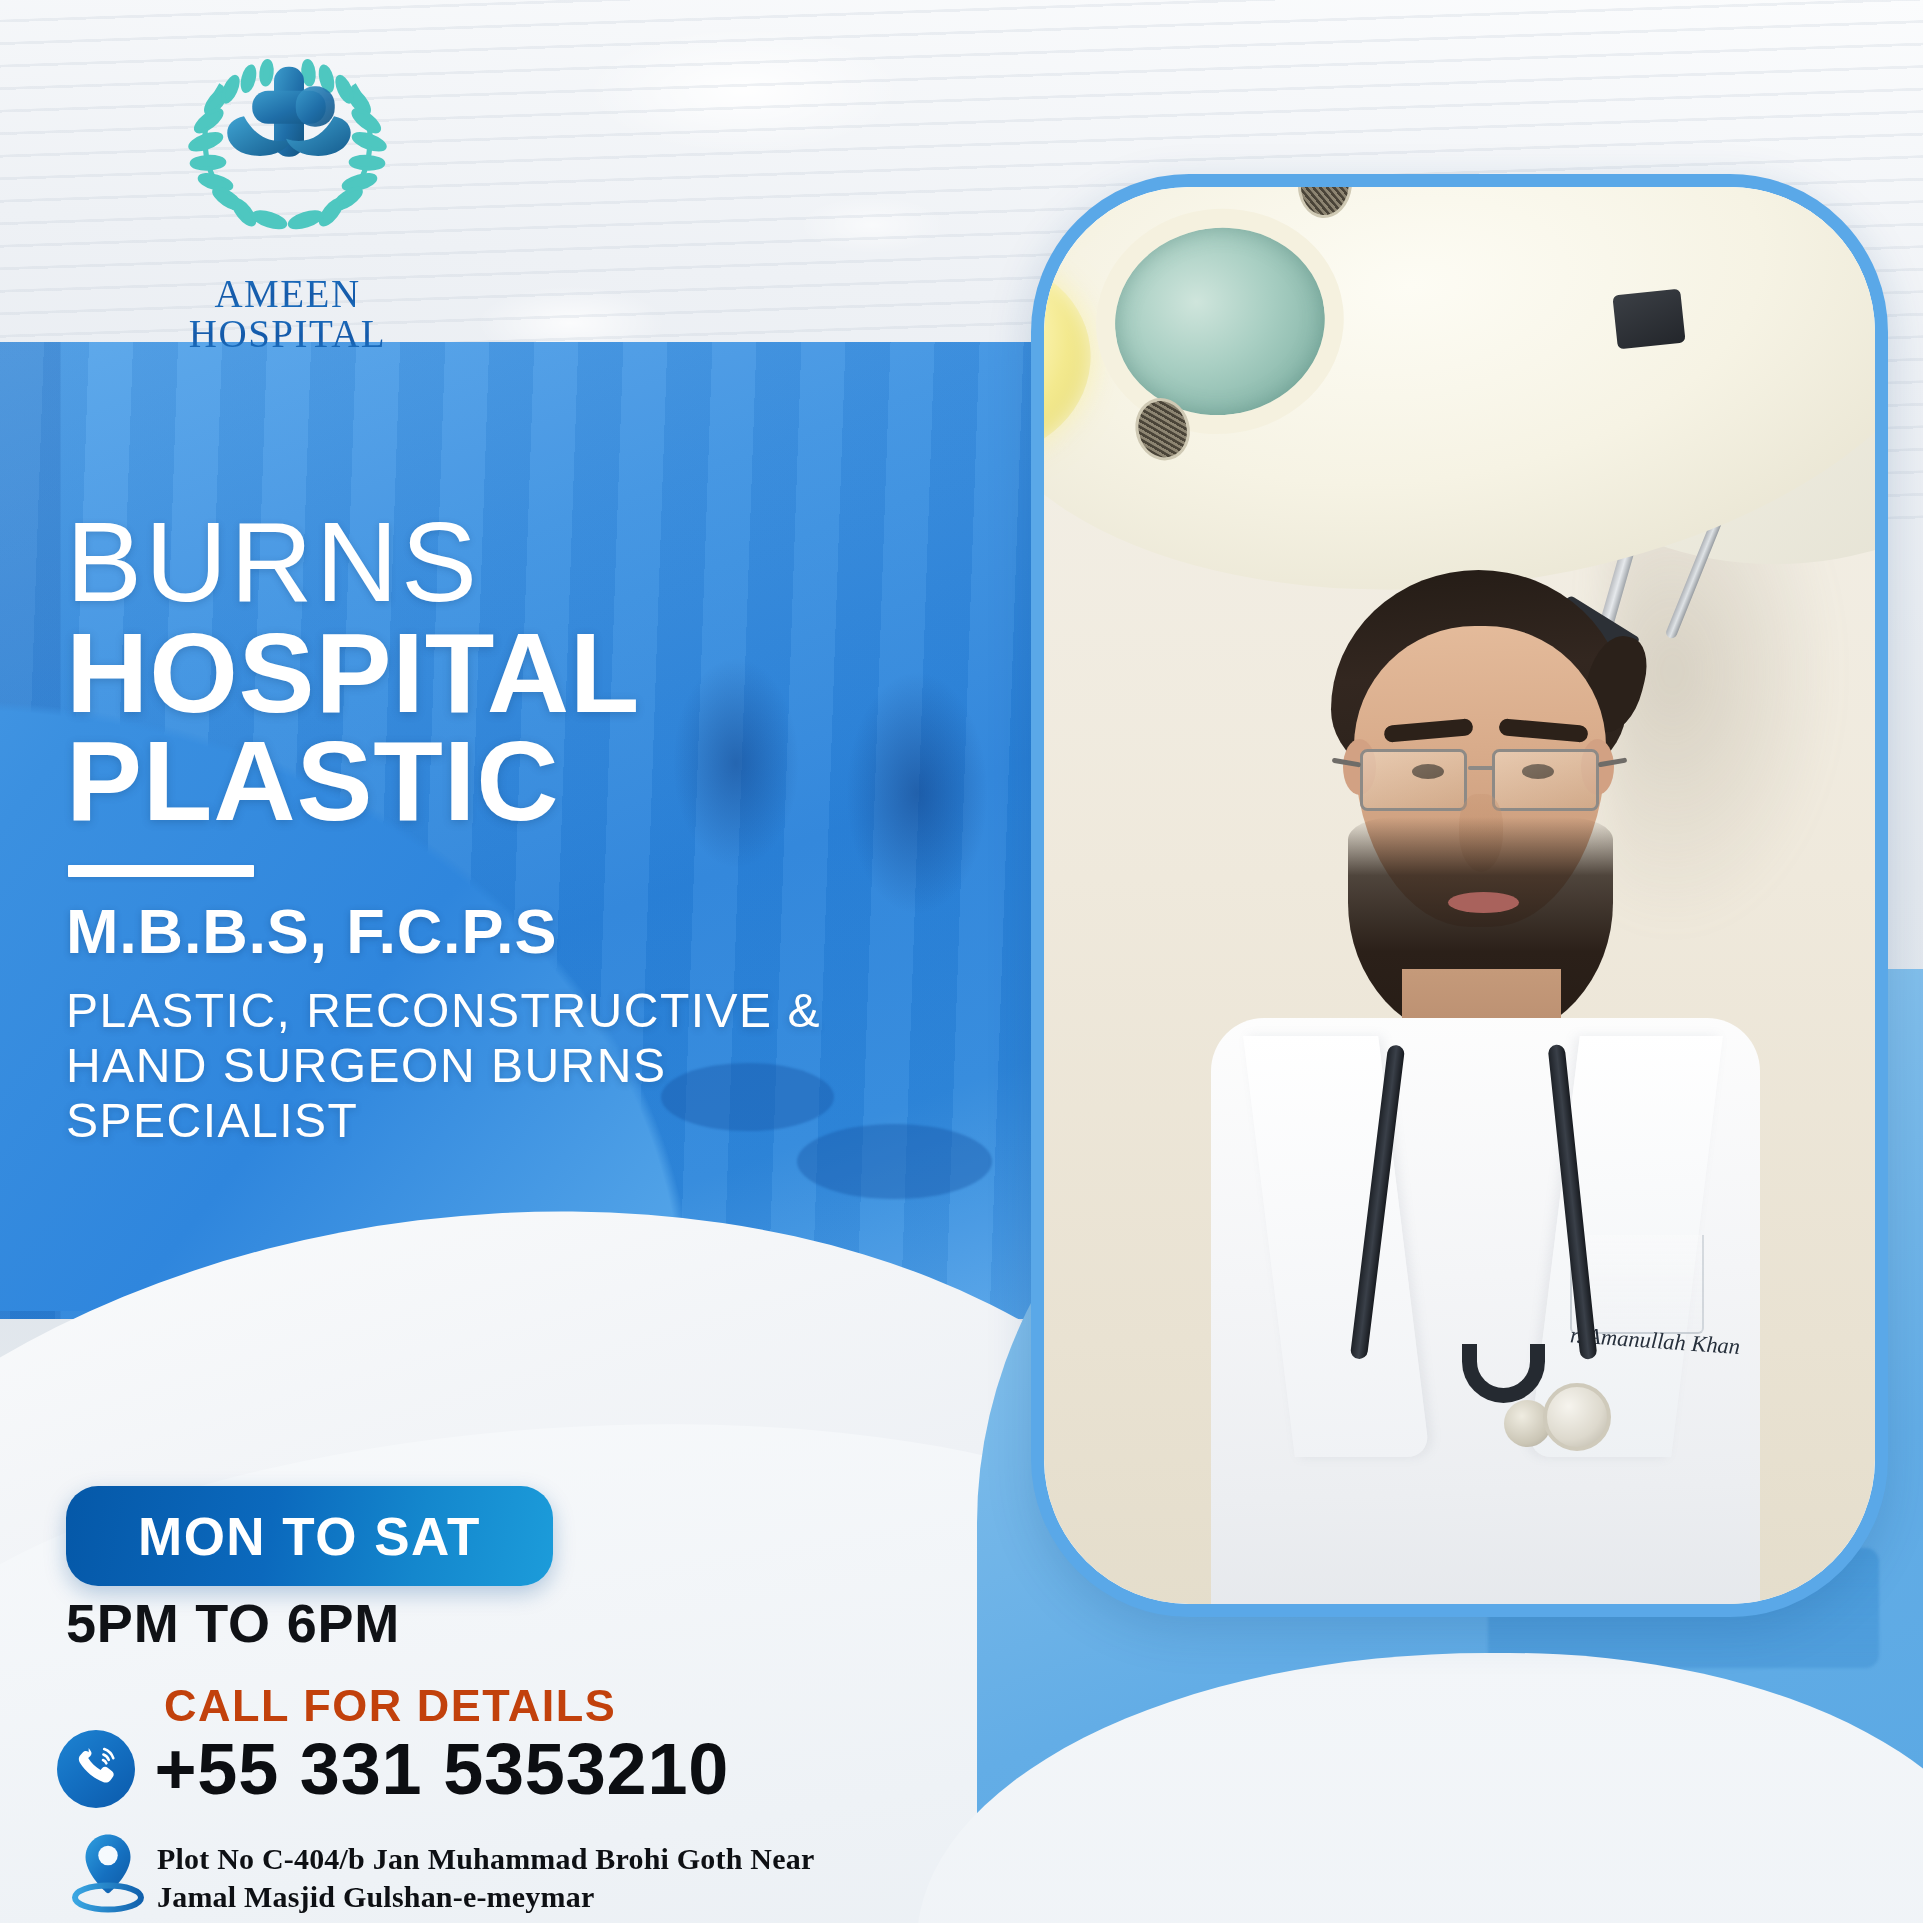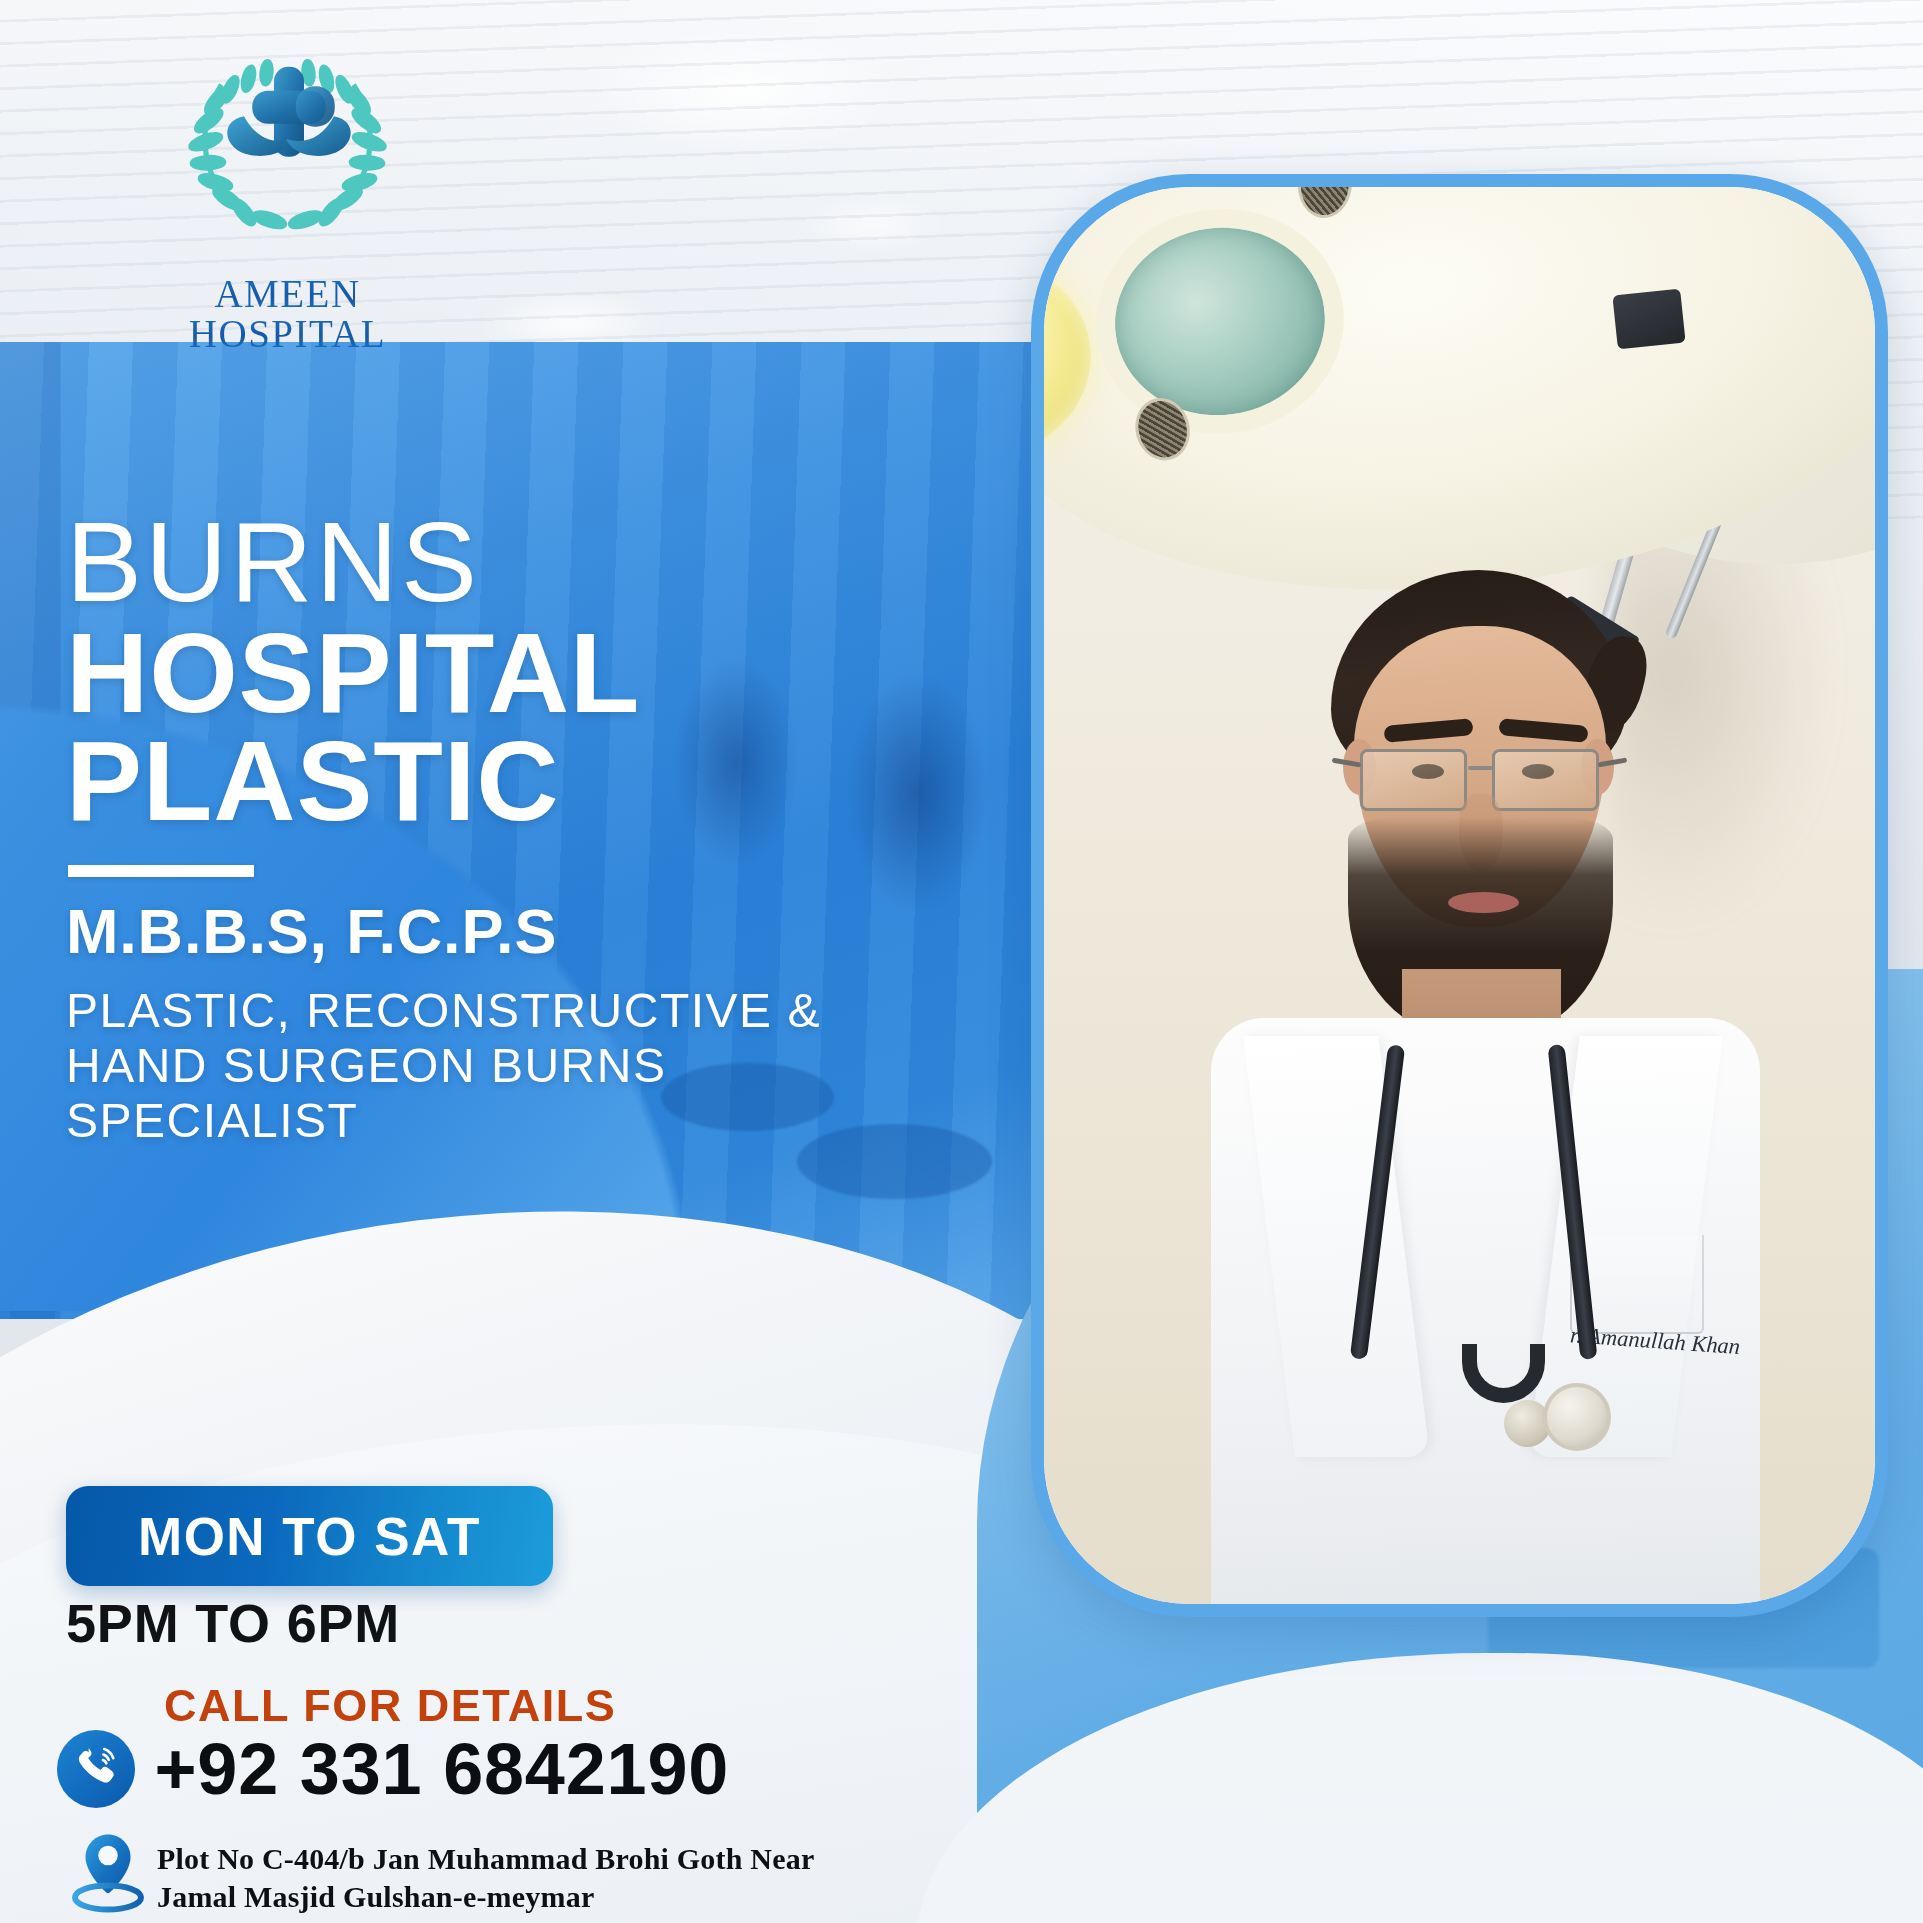--- a/index.html
+++ b/index.html
@@ -351,21 +351,21 @@
   }
   .steth-bell {
     position:absolute; left:460px; top:1213px; width:47px; height:47px;
     border-radius:50%;
     background:radial-gradient(circle at 38% 34%,#efece1,#cbc6b6 65%,#a8a395 100%);
   }
 
   
   .badge {
     position:absolute; left:66px; top:1486px;
-    padding:19.5px 72px; border-radius:22px;
+    padding:19.5px 72px; border-radius:32px;
     background:linear-gradient(100deg,#0558a8 0%,#0b69bd 42%,#1487cd 72%,#1c9cda 100%);
     box-shadow:0 7.5px 21px rgba(12,78,150,.28);
     z-index:10;
   }
   .badge span {
     font-size:53px; font-weight:700; color:#fff; letter-spacing:1.5px;
     display:block; text-align:center; white-space:nowrap;
   }
 
   .hours {
@@ -576,21 +576,21 @@
     <div class="phone-icon">
       <svg viewBox="0 0 64 64" width="50" height="50" aria-hidden="true">
         <path fill="#ffffff" d="M22.6 10.5c-2.1-2.1-5.4-2-7.3.2l-3.4 3.8c-2.3 2.6-2.5 6.5-.5 9.6 3.6 5.6 8 10.6 13.2 14.9 5.2 4.3 11 7.6 17.1 9.8 3.4 1.2 7.1 0 9.1-2.8l2.9-4.1c1.6-2.3 1.1-5.4-1.1-7.1l-6.1-4.6c-2-1.5-4.8-1.2-6.5.6l-2.2 2.4c-3.2-1.8-6.2-4-8.9-6.6-2.7-2.6-5-5.6-6.9-8.8l2.5-2.1c1.9-1.6 2.3-4.4.9-6.5l-2.8-4.2z"></path>
         <g fill="none" stroke="#ffffff" stroke-width="3.4" stroke-linecap="round">
           <path d="M41.5 13.5c3.1 1.2 5.6 3.7 6.8 6.8"></path>
           <path d="M41 20.5c1.9 .8 3.4 2.3 4.2 4.2"></path>
           <path d="M42.5 6.5c5.4 1.9 9.7 6.2 11.6 11.6"></path>
         </g>
       </svg>
     </div>
-    <div class="phone-num">+92 331 6842190</div>
+    <div class="phone-num">+55 331 5353210</div>
   </div>
 
   <div class="addr-row">
     <div class="pin-icon">
       <svg viewBox="0 0 96 108" width="72" height="81" aria-hidden="true">
         <defs>
           <linearGradient id="pinGrad" x1="0" y1="0" x2="1" y2="1">
             <stop offset="0%" stop-color="#2f9fe0"></stop>
             <stop offset="55%" stop-color="#1570c0"></stop>
             <stop offset="100%" stop-color="#0e5aa4"></stop>

